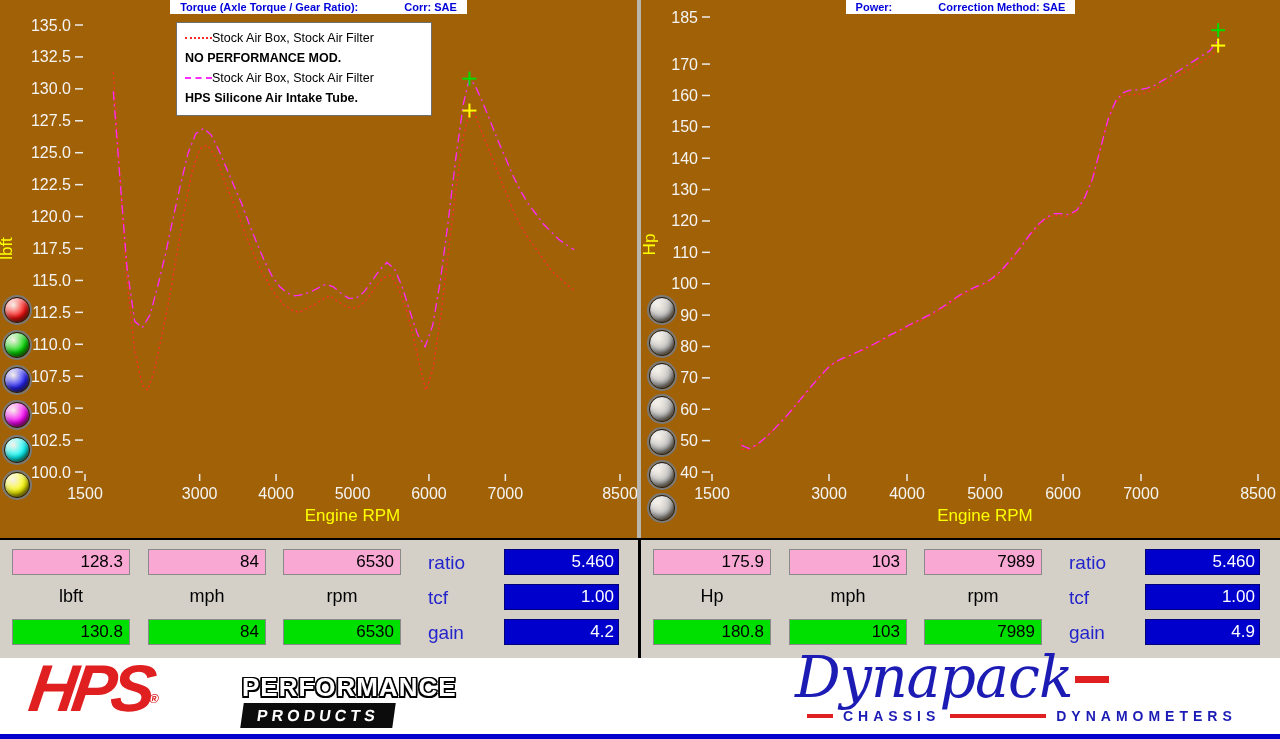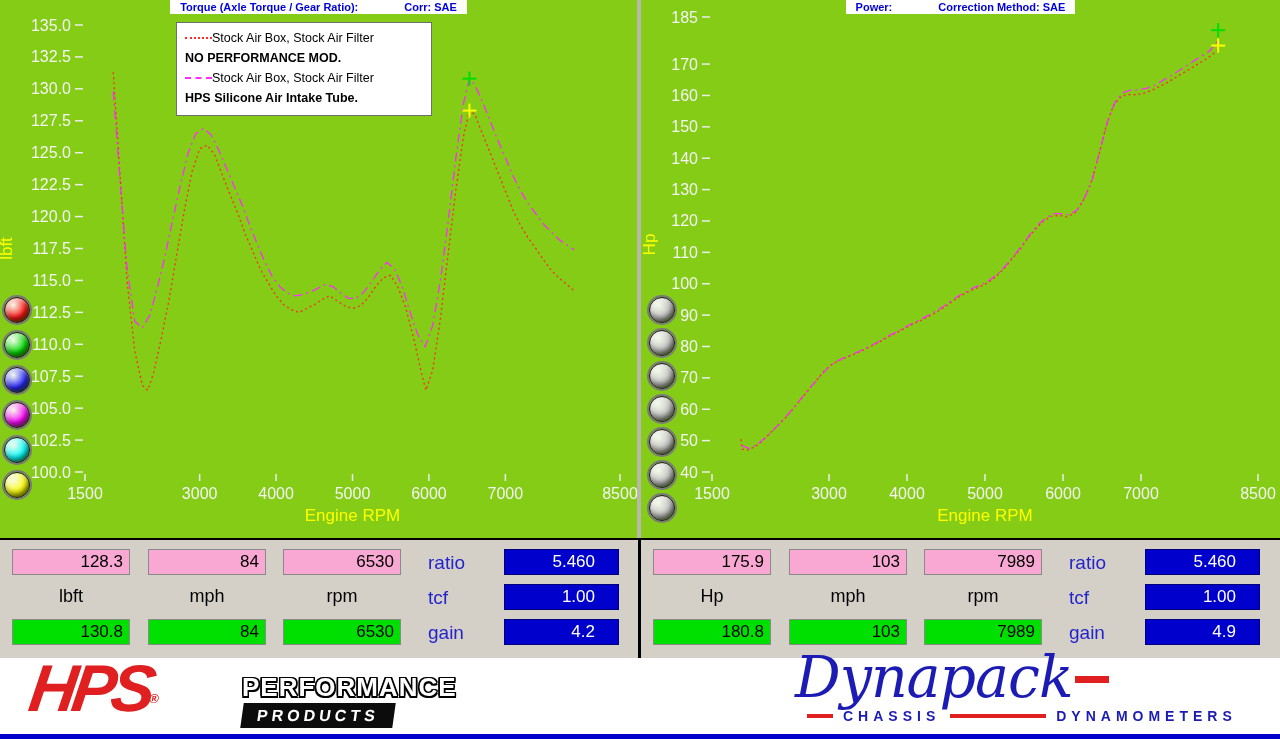--- a/index.html
+++ b/index.html
@@ -1,19 +1,19 @@
 <!DOCTYPE html>
 <html><head>
 <meta charset="utf-8">
 <style>
   *{margin:0;padding:0;box-sizing:border-box}
   html,body{width:1280px;height:739px}
   body{background:#000;font-family:"Liberation Sans",sans-serif;position:relative;overflow:hidden}
 
-  .panel{position:absolute;top:0;height:538px;background:#84cc16}
+  .panel{position:absolute;top:0;height:538px;background:#a16207}
   #torque-panel{left:0;width:637px}
   #power-panel{left:641px;width:639px}
   #panel-divider{position:absolute;left:637px;top:0;width:4px;height:538px;background:#b9b6ae}
 
   .panel-header{position:absolute;top:0;left:0;right:0;height:14px;display:flex;justify-content:center;z-index:6}
   .header-chip{background:#fff;color:#0000d8;font-size:11px;font-weight:bold;display:flex;gap:46px;padding:0 10px;align-items:center;height:14px;white-space:nowrap}
 
   .chart-svg{position:absolute;left:0;top:13px;overflow:visible}
 
   #legend{position:absolute;left:176px;top:22px;width:256px;background:#fff;border:1px solid #6f6f6f;padding:5px 8px 7px 8px;z-index:5}
@@ -28,21 +28,21 @@
   .chan-btn{width:26px;height:26px;border-radius:50%;border:1px solid #1a1a1a;box-shadow:0 0 0 2px #7a7a7a,inset -2px -4px 5px rgba(0,0,0,.5),inset 2px 3px 4px rgba(255,255,255,.55);cursor:pointer}
 
   .readout-half{position:absolute;top:540px;width:638px;height:118px;background:#d4d0c8}
   #torque-readout-panel{left:0}
   #power-readout-panel{left:641px;width:639px}
   .ro-box{position:absolute;width:118px;height:26px;border:1px solid #8a8a8a;font-size:17px;line-height:24px;text-align:right;padding-right:6px;color:#000}
   .ro-yellow{background:#f9a8d4}
   .ro-green{background:#00e000}
   .ro-unit{position:absolute;width:118px;top:46px;height:22px;text-align:center;font-size:18px;color:#000}
   .ro-stat-label{position:absolute;left:428px;width:72px;font-size:19px;color:#2424cc}
-  .ro-stat-box{position:absolute;left:504px;width:115px;height:26px;background:#0000cc;border:1px solid #00007a;color:#fff;font-size:17px;line-height:24px;text-align:right;padding-right:23px}
+  .ro-stat-box{position:absolute;left:504px;width:115px;height:26px;background:#0000cc;border:1px solid #00007a;color:#fff;font-size:17px;line-height:24px;text-align:right;padding-right:4px}
   .row1{top:9px}.row2{top:44px}.row3{top:79px}
   .lrow1{top:12px}.lrow2{top:47px}.lrow3{top:82px}
 
   #logo-strip{position:absolute;left:0;top:658px;width:1280px;height:76px;background:#fff}
   #hps-logo{position:absolute;left:30px;top:-8px;font-size:66px;font-weight:800;font-style:italic;letter-spacing:-5px;color:#e02020;transform:skewX(-8deg)}
   #hps-reg{font-size:13px;letter-spacing:0;vertical-align:8px}
   #hps-line1{position:absolute;left:242px;top:14px;font-size:26px;font-weight:800;letter-spacing:1px;color:#fff;text-shadow:-1.5px -1.5px 0 #000,1.5px -1.5px 0 #000,-1.5px 1.5px 0 #000,1.5px 1.5px 0 #000,0 1.5px 0 #000,0 -1.5px 0 #000,1.5px 0 0 #000,-1.5px 0 0 #000}
   #hps-line2-bar{position:absolute;left:242px;top:45px;width:152px;height:25px;background:#0c0c0c;transform:skewX(-8deg);text-align:center}
   #hps-line2-bar span{color:#fff;font-size:16px;font-weight:bold;letter-spacing:4px;line-height:25px}
   #dynapack-logo{position:absolute;left:795px;top:-14px;width:460px}

